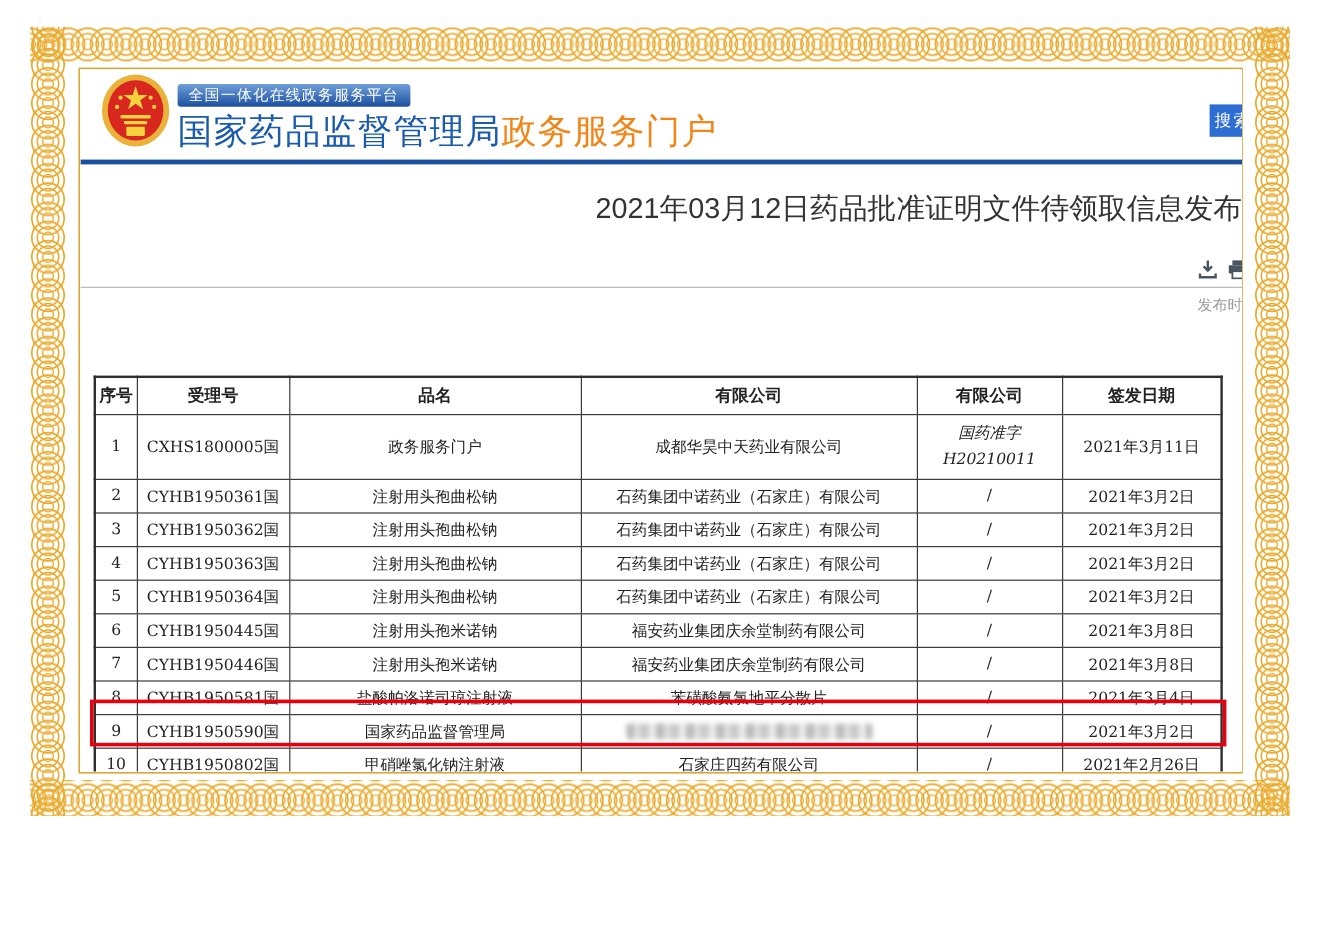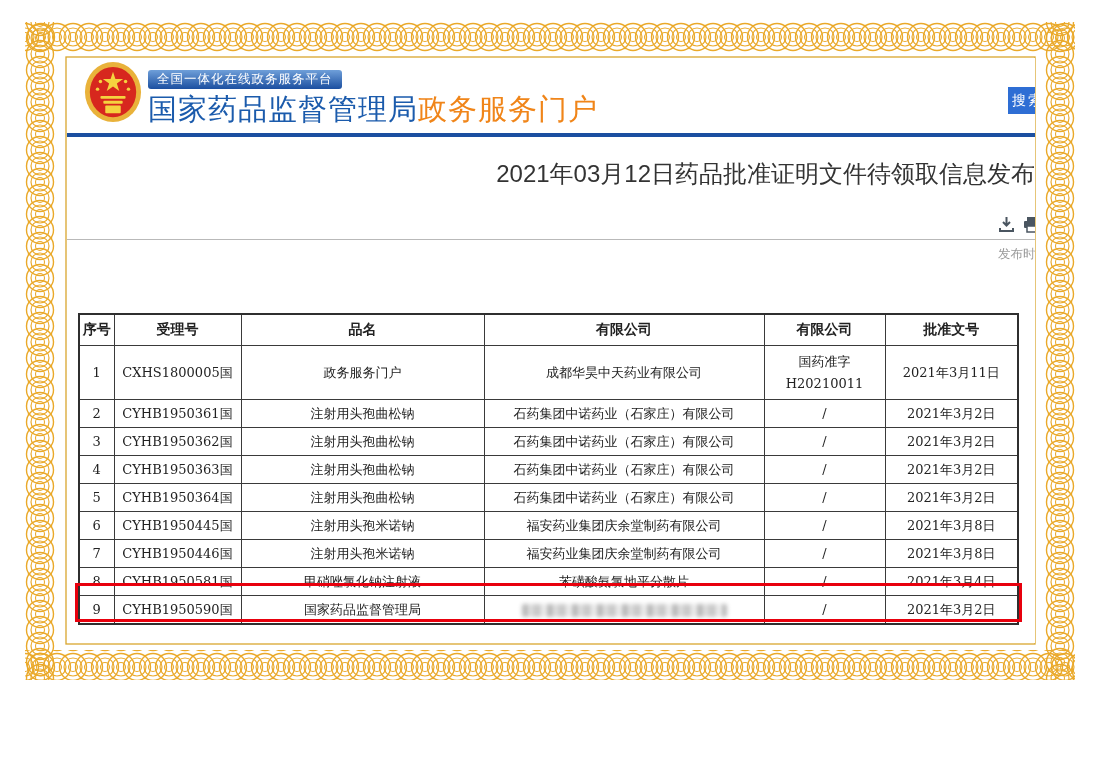--- a/index.html
+++ b/index.html
@@ -40,21 +40,21 @@
   .table-wrap{position:absolute;left:11px;top:237px;margin-top:18px;}
   table.doc-table{border-collapse:collapse;table-layout:fixed;width:939px;
         font-family:"DejaVu Serif","Liberation Serif",serif;color:#222;border:2px solid #2f2f2f;}
   .doc-table th,.doc-table td{border:1px solid #3a3a3a;text-align:center;vertical-align:middle;
         overflow:hidden;white-space:nowrap;padding:0 2px;}
   .doc-table th{height:30px;font-size:14px;font-weight:bold;}
   .doc-table td{height:27px;font-size:13px;}
   .doc-table tr.tall td{height:53px;}
   .col-no{width:35px;}.col-acc{width:127px;}.col-prod{width:243px;}
   .col-app{width:280px;}.col-appr{width:121px;}.col-date{width:133px;}
-  .appr-line{line-height:22px;}
+  .appr-line{line-height:22px;font-style:italic;}
   .redacted-blur{display:inline-block;width:205px;height:13px;border-radius:2px;vertical-align:middle;
         background:repeating-linear-gradient(90deg,#b9b9b9 0 6px,#e0e0e0 6px 11px,#c9c9c9 11px 19px,#ededed 19px 25px);
         filter:blur(2px);}
   .row-highlight{position:absolute;left:8px;top:525px;width:941px;height:33px;
         border:3px solid var(--highlight-red,#e8000d);z-index:5;pointer-events:none;background:transparent;}
 </style>
 </head>
 <body>
 
 <div class="stage">
@@ -149,21 +149,21 @@
             <col class="col-appr">
             <col class="col-date">
         </colgroup>
         <thead>
             <tr>
               <th>序号</th>
               <th>受理号</th>
               <th>品名</th>
               <th>有限公司</th>
               <th>有限公司</th>
-              <th>批准文号</th>
+              <th>签发日期</th>
             </tr>
           </thead>
         <tbody>
             <tr class="tall">
               <td>1</td>
               <td>CXHS1800005国</td>
               <td>政务服务门户</td>
               <td>成都华昊中天药业有限公司</td>
               <td>
                 <div class="appr-line">国药准字</div>
@@ -215,33 +215,41 @@
               <td>7</td>
               <td>CYHB1950446国</td>
               <td>注射用头孢米诺钠</td>
               <td>福安药业集团庆余堂制药有限公司</td>
               <td>/</td>
               <td>2021年3月8日</td>
             </tr>
             <tr>
               <td>8</td>
               <td>CYHB1950581国</td>
-              <td>甲硝唑氯化钠注射液</td>
+              <td>盐酸帕洛诺司琼注射液</td>
               <td>苯磺酸氨氯地平分散片</td>
               <td>/</td>
               <td>2021年3月4日</td>
             </tr>
             <tr>
               <td>9</td>
               <td>CYHB1950590国</td>
               <td>国家药品监督管理局</td>
               <td><span class="redacted-blur"></span></td>
               <td>/</td>
               <td>2021年3月2日</td>
             </tr>
+            <tr>
+              <td>10</td>
+              <td>CYHB1950802国</td>
+              <td>甲硝唑氯化钠注射液</td>
+              <td>石家庄四药有限公司</td>
+              <td>/</td>
+              <td>2021年2月26日</td>
+            </tr>
           </tbody>
       </table>
     </div>
 
     <div class="row-highlight"></div>
 
   </div>
 </div>
 
 </body></html>

